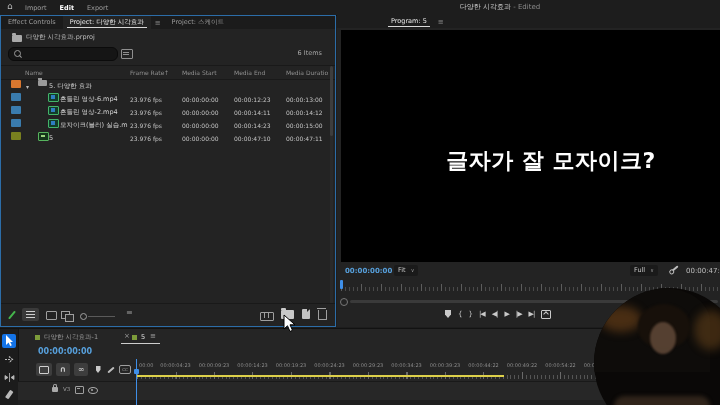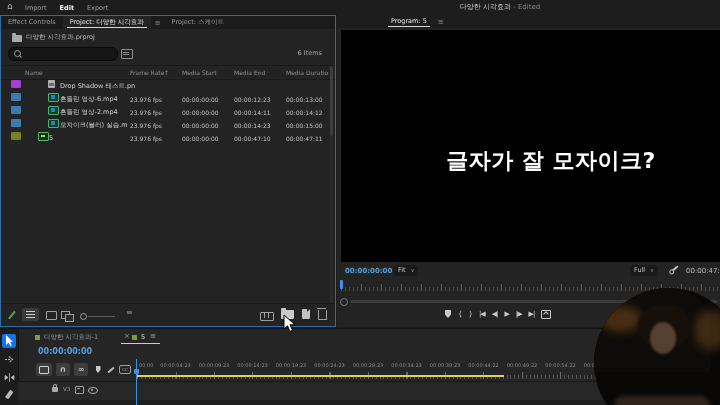--- a/index.html
+++ b/index.html
@@ -190,23 +190,24 @@
     <div id="col-headers">
       <span style="left:24px;">Name</span>
       <span style="left:129px;">Frame Rate</span>
       <span style="left:163px;">↑</span>
       <span style="left:181px;">Media Start</span>
       <span style="left:233px;">Media End</span>
       <span style="left:285px;">Media Duratio</span>
     </div>
     <div id="bin-rows">
         <div class="bin-row">
-          <span class="swatch" style="background: rgb(164, 63, 212);"></span>
-          <span class="bicon icon-image" style="left: 47px;"></span>
-          <span class="fname" style="left: 59px;">Drop Shadow 테스트.pn</span>
+          <span class="swatch" style="background: rgb(217, 119, 47);"></span>
+          <span class="chev">▾</span>
+          <span class="bicon icon-folder" style="left: 37px;"></span>
+          <span class="fname" style="left: 48px;">5. 다양한 효과</span>
         </div>
         <div class="bin-row">
           <span class="swatch" style="background: rgb(58, 124, 174);"></span>
           <span class="bicon icon-video" style="left: 47px;"></span>
           <span class="fname" style="left: 59px;">흔들린 영상-6.mp4</span>
           <span style="left: 129px;">23.976 fps</span>
           <span style="left: 181px;">00:00:00:00</span>
           <span style="left: 233px;">00:00:12:23</span>
           <span style="left: 285px;">00:00:13:00</span>
         </div>

